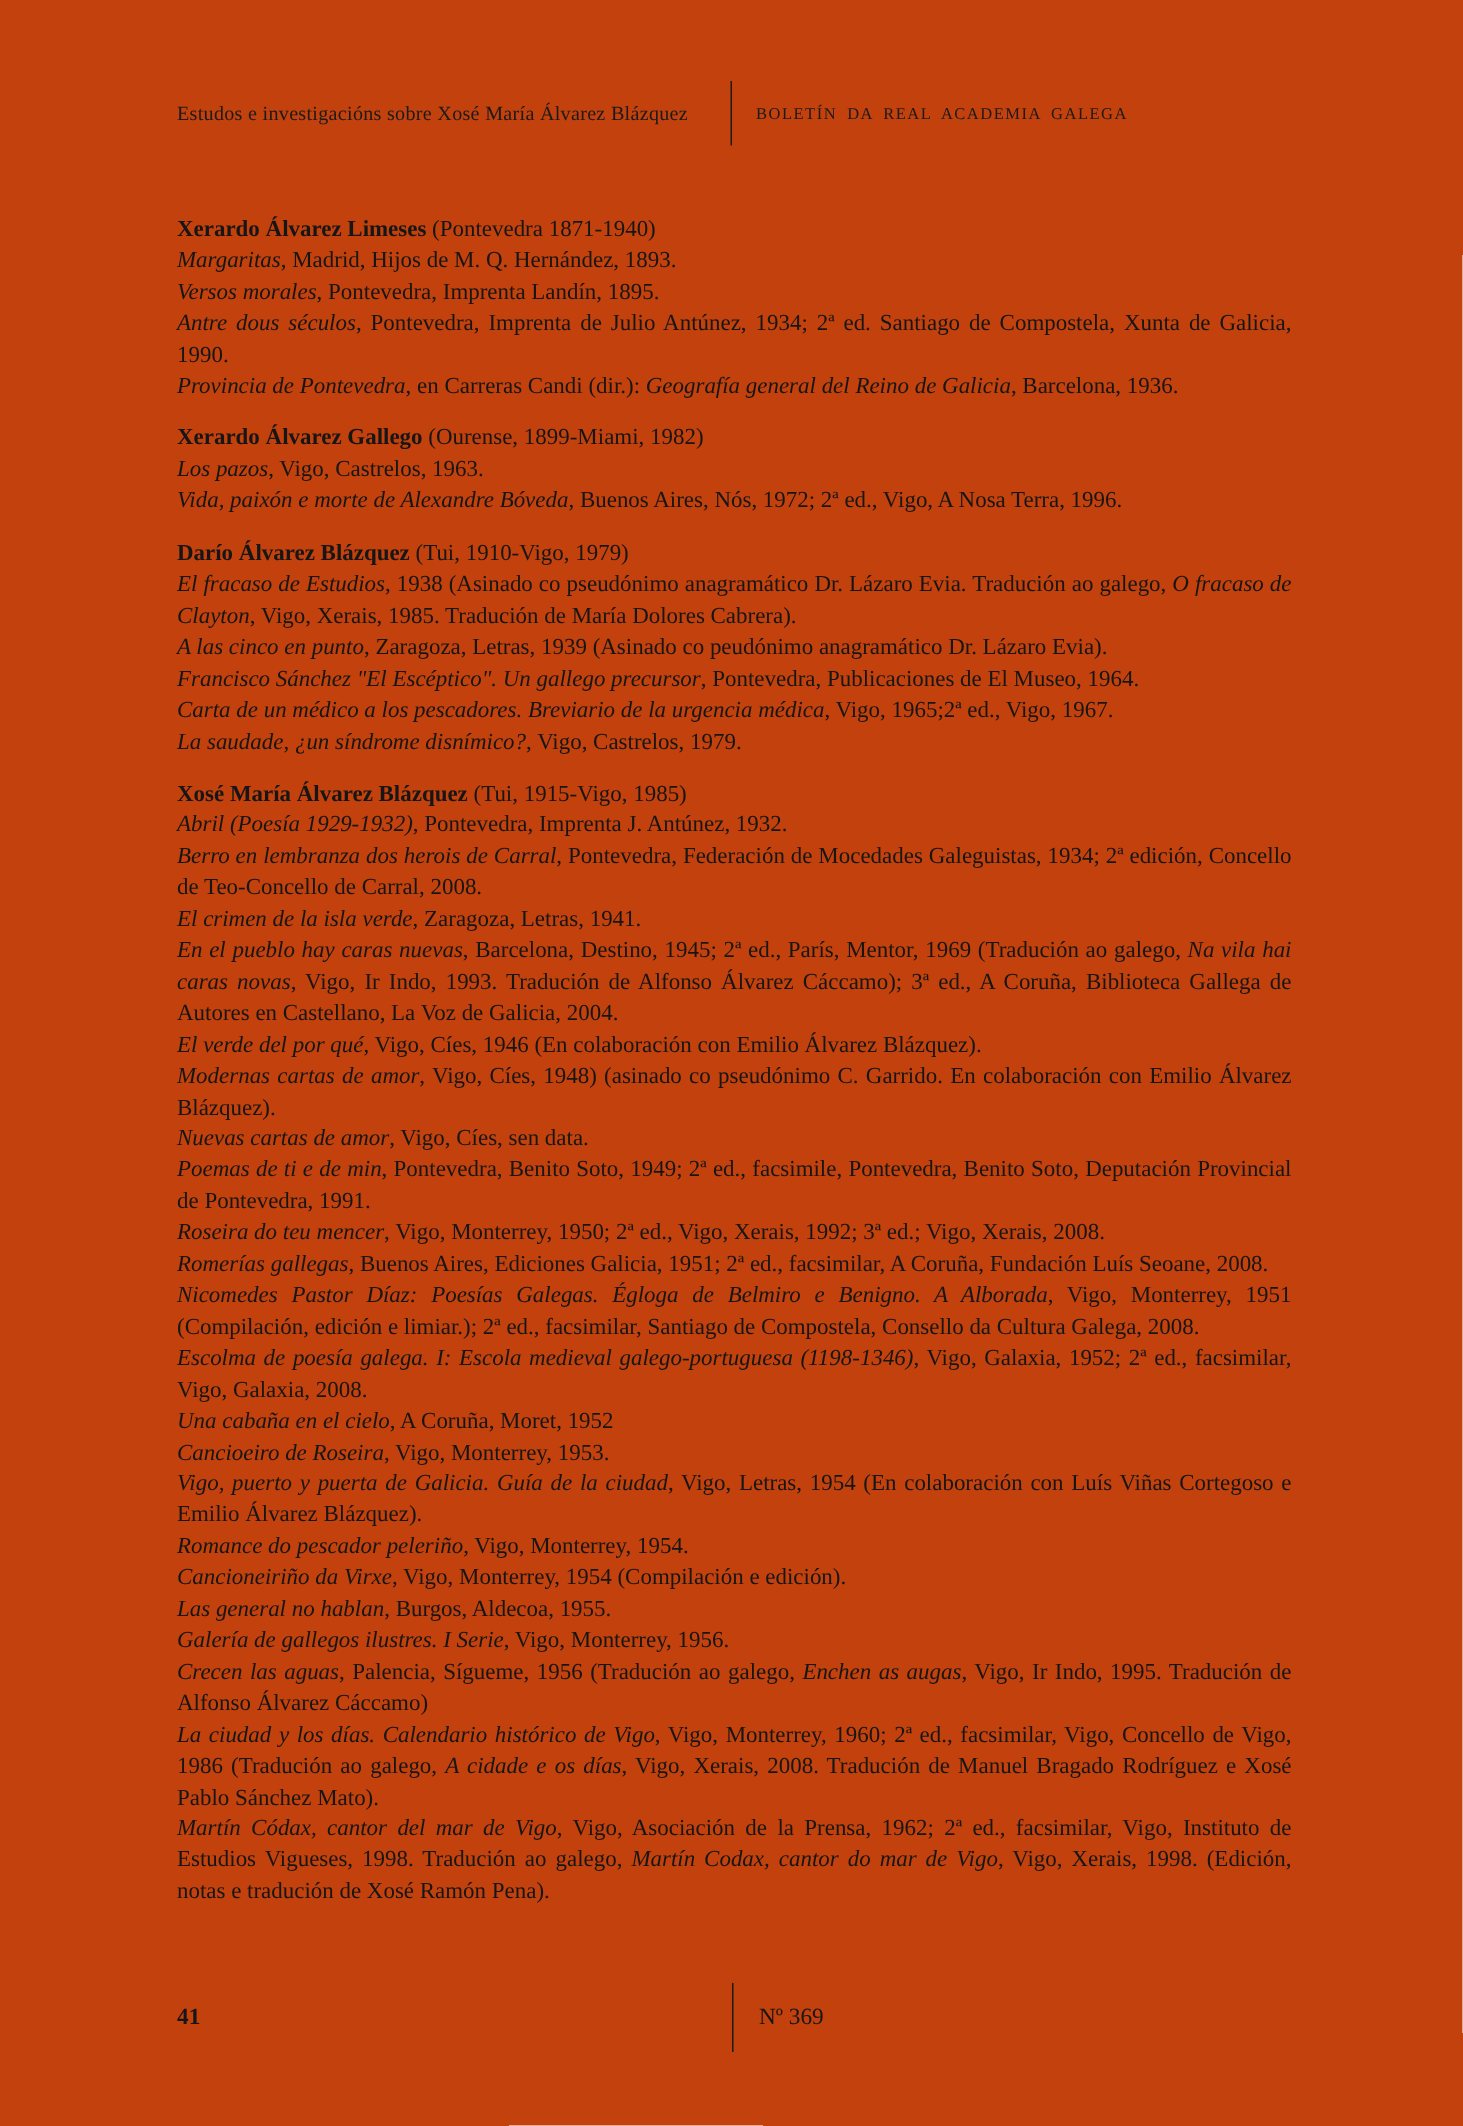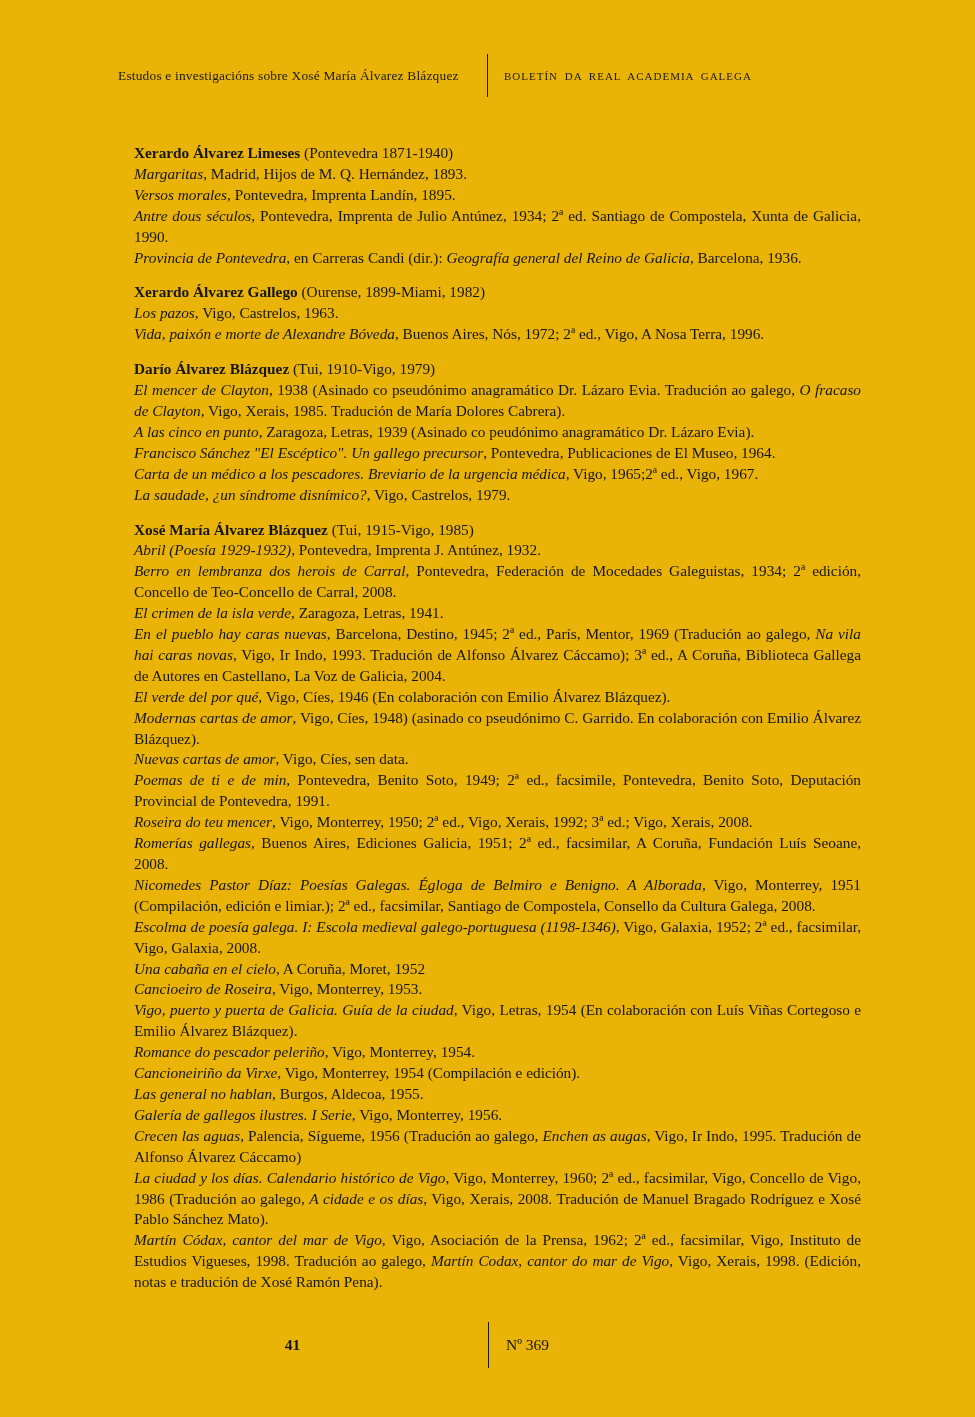--- a/index.html
+++ b/index.html
@@ -4,21 +4,21 @@
 <style>
   html, body {
     margin: 0;
     padding: 0;
     background: #ffffff;
   }
   .page {
     position: relative;
     width: 975px;
     height: 1417px;
-    background: #eab308;
+    background: #c2410c;
     color: #161616;
     font-family: "Liberation Serif", "DejaVu Serif", serif;
     overflow: hidden;
   }
 
   
   .page-header {
     position: absolute;
     top: 54px;
     left: 118px;
@@ -49,21 +49,21 @@
   }
 
   
   .bibliography {
     position: absolute;
     top: 143px;
     left: 118px;
     width: 743px;
   }
   .bib-section {
-    margin: 0 0 14px 16px;
+    margin: 0 0 14px 0;
   }
   .bib-section:last-child { margin-bottom: 0; }
   .author-heading,
   .bib-entry {
     margin: 0;
     font-size: 15.3px;
     line-height: 20.9px;
     text-align: justify;
   }
   .author-name { font-weight: bold; }
@@ -77,21 +77,21 @@
     left: 118px;
     right: 110px;
     height: 46px;
     display: flex;
     align-items: center;
   }
   .footer-page-cell {
     width: 370px;
     box-sizing: border-box;
     padding-right: 21px;
-    text-align: center;
+    text-align: left;
     font-weight: bold;
     font-size: 15.5px;
   }
   .footer-divider {
     width: 1px;
     height: 46px;
     background: #1b1b1b;
     flex: 0 0 1px;
   }
   .footer-issue-cell {
@@ -118,21 +118,21 @@
         <p class="bib-entry"><span class="title-italic">Antre dous séculos</span><span class="plain">, Pontevedra, Imprenta de Julio Antúnez, 1934; 2ª ed. Santiago de Compostela, Xunta de Galicia, 1990.</span></p>
         <p class="bib-entry"><span class="title-italic">Provincia de Pontevedra</span><span class="plain">, en Carreras Candi (dir.): </span><span class="title-italic">Geografía general del Reino de Galicia</span><span class="plain">, Barcelona, 1936.</span></p>
       </section>
       <section class="bib-section">
         <p class="author-heading"><span class="author-name">Xerardo Álvarez Gallego</span><span class="plain"> (Ourense, 1899-Miami, 1982)</span></p>
         <p class="bib-entry"><span class="title-italic">Los pazos</span><span class="plain">, Vigo, Castrelos, 1963.</span></p>
         <p class="bib-entry"><span class="title-italic">Vida, paixón e morte de Alexandre Bóveda</span><span class="plain">, Buenos Aires, Nós, 1972; 2ª ed., Vigo, A Nosa Terra, 1996.</span></p>
       </section>
       <section class="bib-section">
         <p class="author-heading"><span class="author-name">Darío Álvarez Blázquez</span><span class="plain"> (Tui, 1910-Vigo, 1979)</span></p>
-        <p class="bib-entry"><span class="title-italic">El mencer de Clayton</span><span class="plain">, 1938 (Asinado co pseudónimo anagramático Dr. Lázaro Evia. Tradución ao galego, </span><span class="title-italic">O fracaso de Clayton</span><span class="plain">, Vigo, Xerais, 1985. Tradución de María Dolores Cabrera).</span></p>
+        <p class="bib-entry"><span class="title-italic">El fracaso de Estudios</span><span class="plain">, 1938 (Asinado co pseudónimo anagramático Dr. Lázaro Evia. Tradución ao galego, </span><span class="title-italic">O fracaso de Clayton</span><span class="plain">, Vigo, Xerais, 1985. Tradución de María Dolores Cabrera).</span></p>
         <p class="bib-entry"><span class="title-italic">A las cinco en punto</span><span class="plain">, Zaragoza, Letras, 1939 (Asinado co peudónimo anagramático Dr. Lázaro Evia).</span></p>
         <p class="bib-entry"><span class="title-italic">Francisco Sánchez "El Escéptico". Un gallego precursor</span><span class="plain">, Pontevedra, Publicaciones de El Museo, 1964.</span></p>
         <p class="bib-entry"><span class="title-italic">Carta de un médico a los pescadores. Breviario de la urgencia médica</span><span class="plain">, Vigo, 1965;2ª ed., Vigo, 1967.</span></p>
         <p class="bib-entry"><span class="title-italic">La saudade, ¿un síndrome disnímico?</span><span class="plain">, Vigo, Castrelos, 1979.</span></p>
       </section>
       <section class="bib-section">
         <p class="author-heading"><span class="author-name">Xosé María Álvarez Blázquez</span><span class="plain"> (Tui, 1915-Vigo, 1985)</span></p>
         <p class="bib-entry"><span class="title-italic">Abril (Poesía 1929-1932)</span><span class="plain">, Pontevedra, Imprenta J. Antúnez, 1932.</span></p>
         <p class="bib-entry"><span class="title-italic">Berro en lembranza dos herois de Carral</span><span class="plain">, Pontevedra, Federación de Mocedades Galeguistas, 1934; 2ª edición, Concello de Teo-Concello de Carral, 2008.</span></p>
         <p class="bib-entry"><span class="title-italic">El crimen de la isla verde</span><span class="plain">, Zaragoza, Letras, 1941.</span></p>

